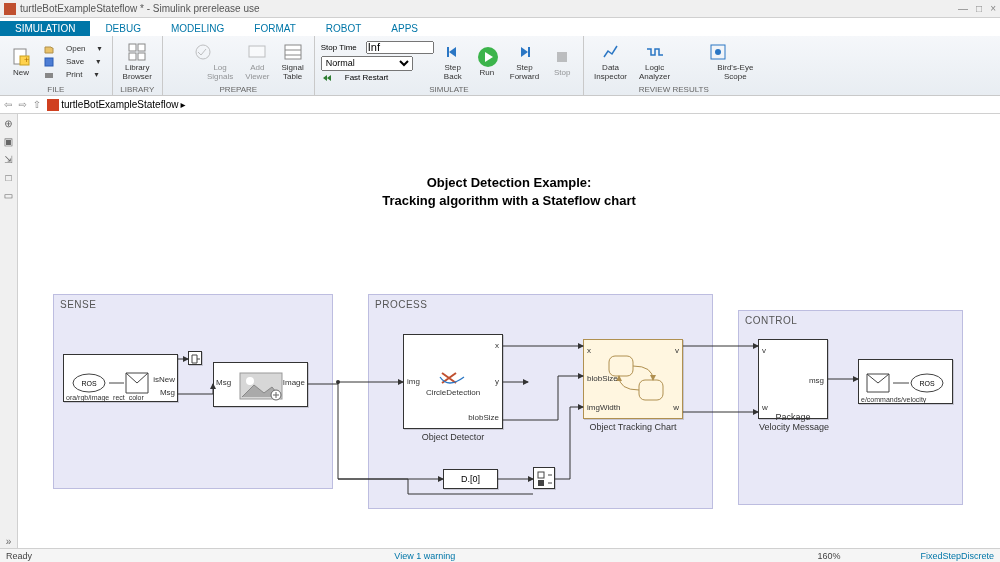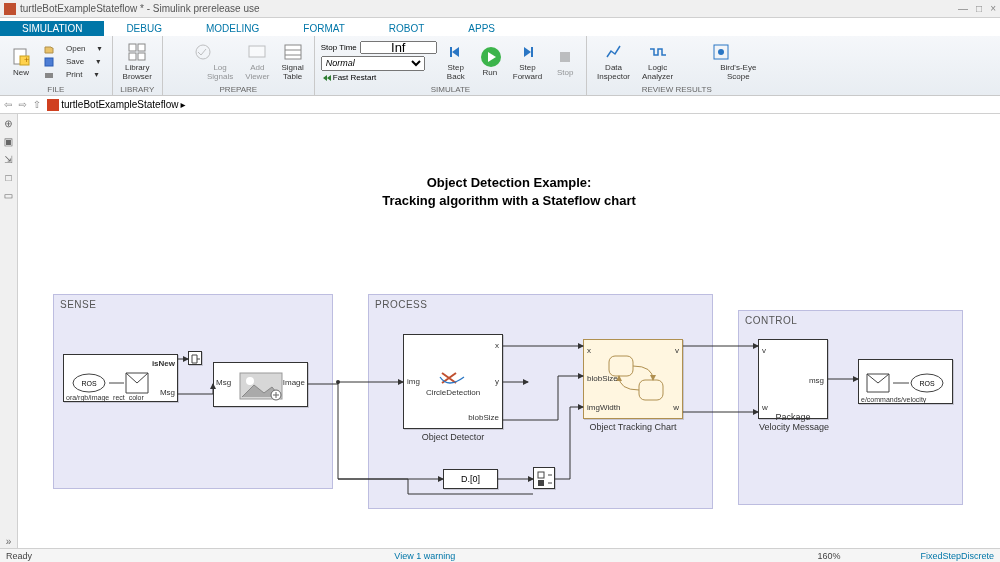--- a/index.html
+++ b/index.html
@@ -5,21 +5,21 @@
 * { margin:0; padding:0; box-sizing:border-box; font-family:"Segoe UI",Arial,sans-serif; }
 body { width:1000px; height:562px; background:#fff; overflow:hidden; font-size:11px; }
 
 
 .titlebar { height:18px; background:#f0f0f0; border-bottom:1px solid #d0d0d0; display:flex; align-items:center; padding:0 4px; font-size:10px; color:#555; }
 .titlebar .icon { width:12px; height:12px; background:#c05030; margin-right:4px; }
 .titlebar .wincontrols { margin-left:auto; display:flex; gap:8px; color:#888; }
 
 
 .tabrow { height:18px; background:#fff; display:flex; align-items:flex-end; }
-.tab { padding:2px 22px; font-size:10px; color:#0076a8; cursor:pointer; }
+.tab { padding:2px 15px; font-size:10px; color:#0076a8; cursor:pointer; }
 .tab.active { background:#0076a8; color:#fff; }
 
 
 .ribbon { height:60px; background:linear-gradient(#f5f7fa,#e8edf2); border-bottom:1px solid #c9c9c9; display:flex; }
 .rgroup { border-right:1px solid #c9c9c9; padding:2px 6px 0 6px; display:flex; flex-direction:column; justify-content:space-between; }
 .rgroup .items { display:flex; gap:4px; align-items:center; flex:1; }
 .rgroup .glabel { font-size:8px; color:#666; text-align:center; padding-bottom:1px; }
 .rbtn { display:flex; flex-direction:column; align-items:center; gap:1px; padding:2px 4px; cursor:pointer; }
 .rbtn .ricon { width:22px; height:22px; display:flex; align-items:center; justify-content:center; }
 .rbtn .rlabel { font-size:8px; color:#333; text-align:center; line-height:1.1; }
@@ -54,22 +54,22 @@
 
 
 svg { display:block; }
 
 
 .status { position:absolute; bottom:0; left:0; right:0; height:14px; background:#f5f5f5; border-top:1px solid #d0d0d0; display:flex; align-items:center; font-size:9px; color:#444; padding:0 6px; }
 .status .sp { flex:1; }
 
 
 .simctl { display:flex; flex-direction:column; gap:2px; }
-.simctl input { width:77px; font-size:13px; height:13px;text-align:center; }
-.simctl select { width:104px; font-size:9px; height:15px;font-style:italic; }
+.simctl input { width:68px; font-size:11px; height:13px; }
+.simctl select { width:92px; font-size:9px; height:15px; }
 </style>
 </head>
 <body>
 
 <div class="titlebar">
   <span class="icon"></span>
   <span>turtleBotExampleStateflow * - Simulink prerelease use</span>
   <div class="wincontrols">
     <span>—</span>
     <span>□</span>
@@ -171,26 +171,26 @@
         <div class="rlabel" style="white-space:pre;">Signal
 Table</div>
       </div>
     </div>
     <div class="glabel">PREPARE</div>
   </div>
 
   <div class="rgroup" style="flex:0 0 auto;">
     <div class="items">
       <div class="simctl">
-        <div style="display:flex;align-items:center;gap:3px;font-size:8px;">
+        <div style="display:flex;align-items:center;gap:9px;font-size:8px;">
           <span>Stop Time</span>
           <input value="Inf" style="">
         </div>
         <select><option>Normal</option></select>
-        <div style="display:flex;align-items:center;gap:2px;font-size:8px;">
+        <div style="display:flex;align-items:center;gap:14px;font-size:8px;">
           <svg width="10" height="10">
               <path d="M2 5l4-3v6z M6 5l4-3v6z" fill="#2e7d32"></path>
             </svg>
           <span>Fast Restart</span>
         </div>
       </div>
       <div class="rbtn">
         <div class="ricon">
             <svg width="22" height="22">
               <path d="M14 6v10l-7-5z" fill="#2a76c4"></path>
@@ -307,21 +307,21 @@
     </div>
 
     <div class="blk" style="left:45px; top:240px; width:115px; height:48px;">
       <svg width="115" height="48">
         <ellipse cx="25" cy="28" rx="16" ry="9" fill="#fff" stroke="#444"></ellipse>
         <text x="25" y="31" font-size="7" text-anchor="middle">ROS</text>
         <path d="M45 28 L60 28" stroke="#444" marker-end="url(#a)"></path>
         <path d="M62 18 h22 v20 h-22 z" fill="#fff" stroke="#444"></path>
         <path d="M62 18 l11 10 l11-10" fill="none" stroke="#444"></path>
       </svg>
-      <div class="port" style="right:2px; top:4px;font-weight:bold;">isNew</div>
+      <div class="port" style="right:2px; top:20px;">isNew</div>
       <div class="port" style="right:2px; bottom:4px;">Msg</div>
       <div class="port" style="left:2px; bottom:0px; font-size:7px;">ora/rgb/image_rect_color</div>
     </div>
 
     <div class="blk" style="left:170px; top:237px; width:14px; height:14px;">
       <svg width="14" height="14">
           <path d="M3 3h5v8H3z M8 7h3" stroke="#444" fill="none"></path>
         </svg>
     </div>
 

